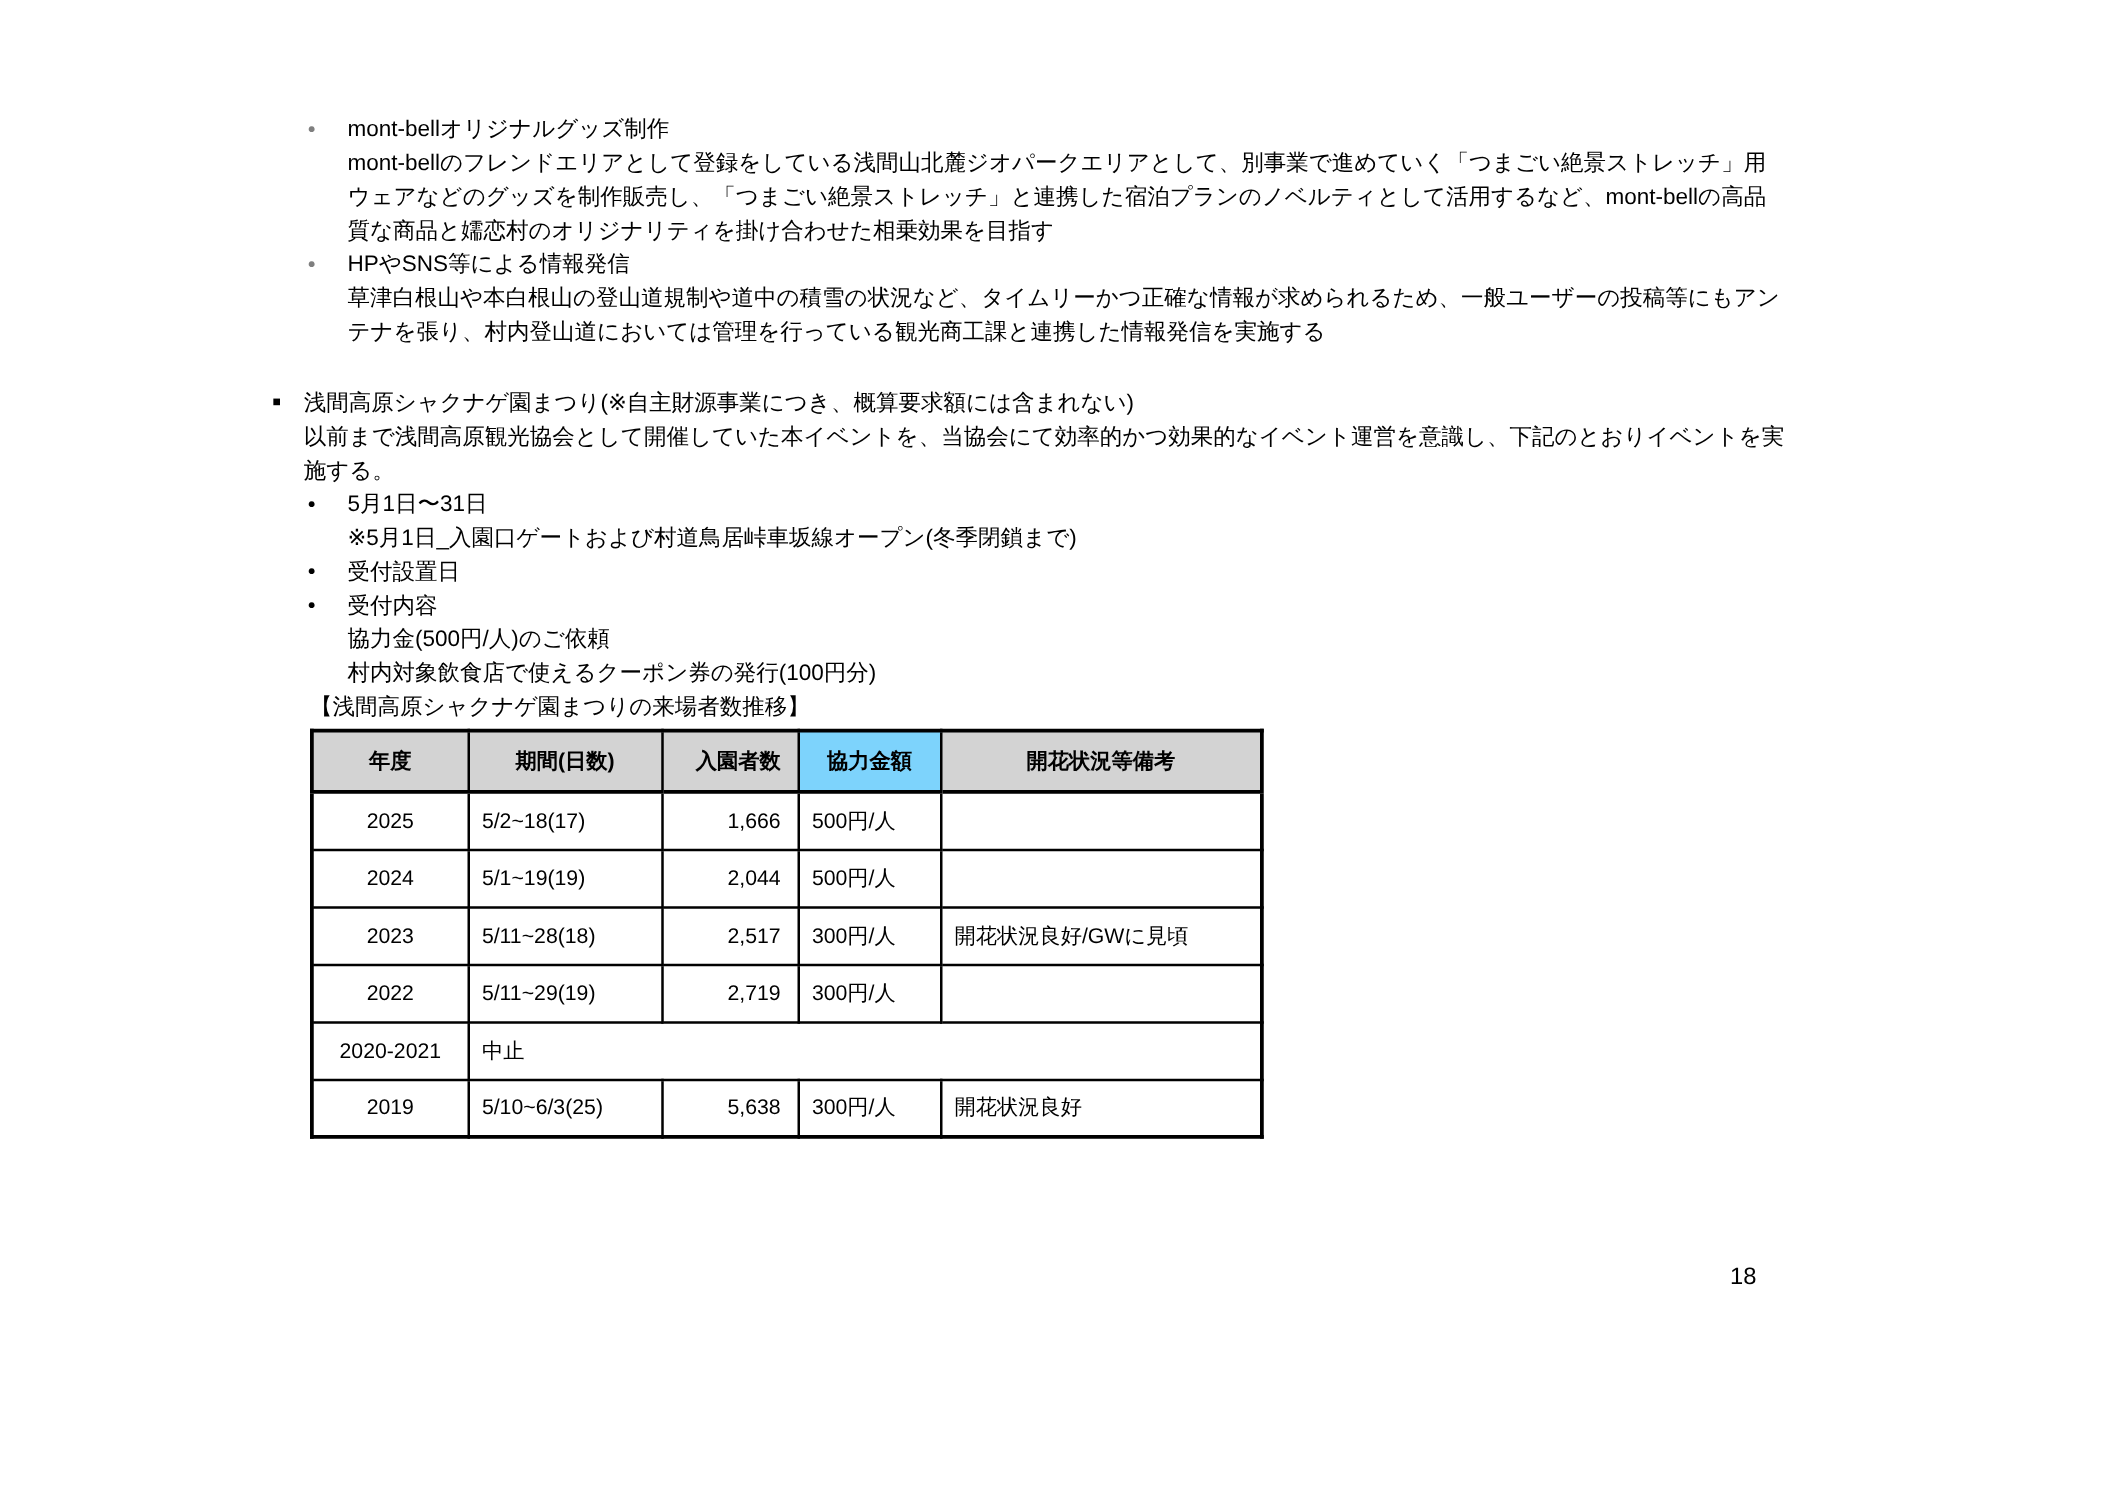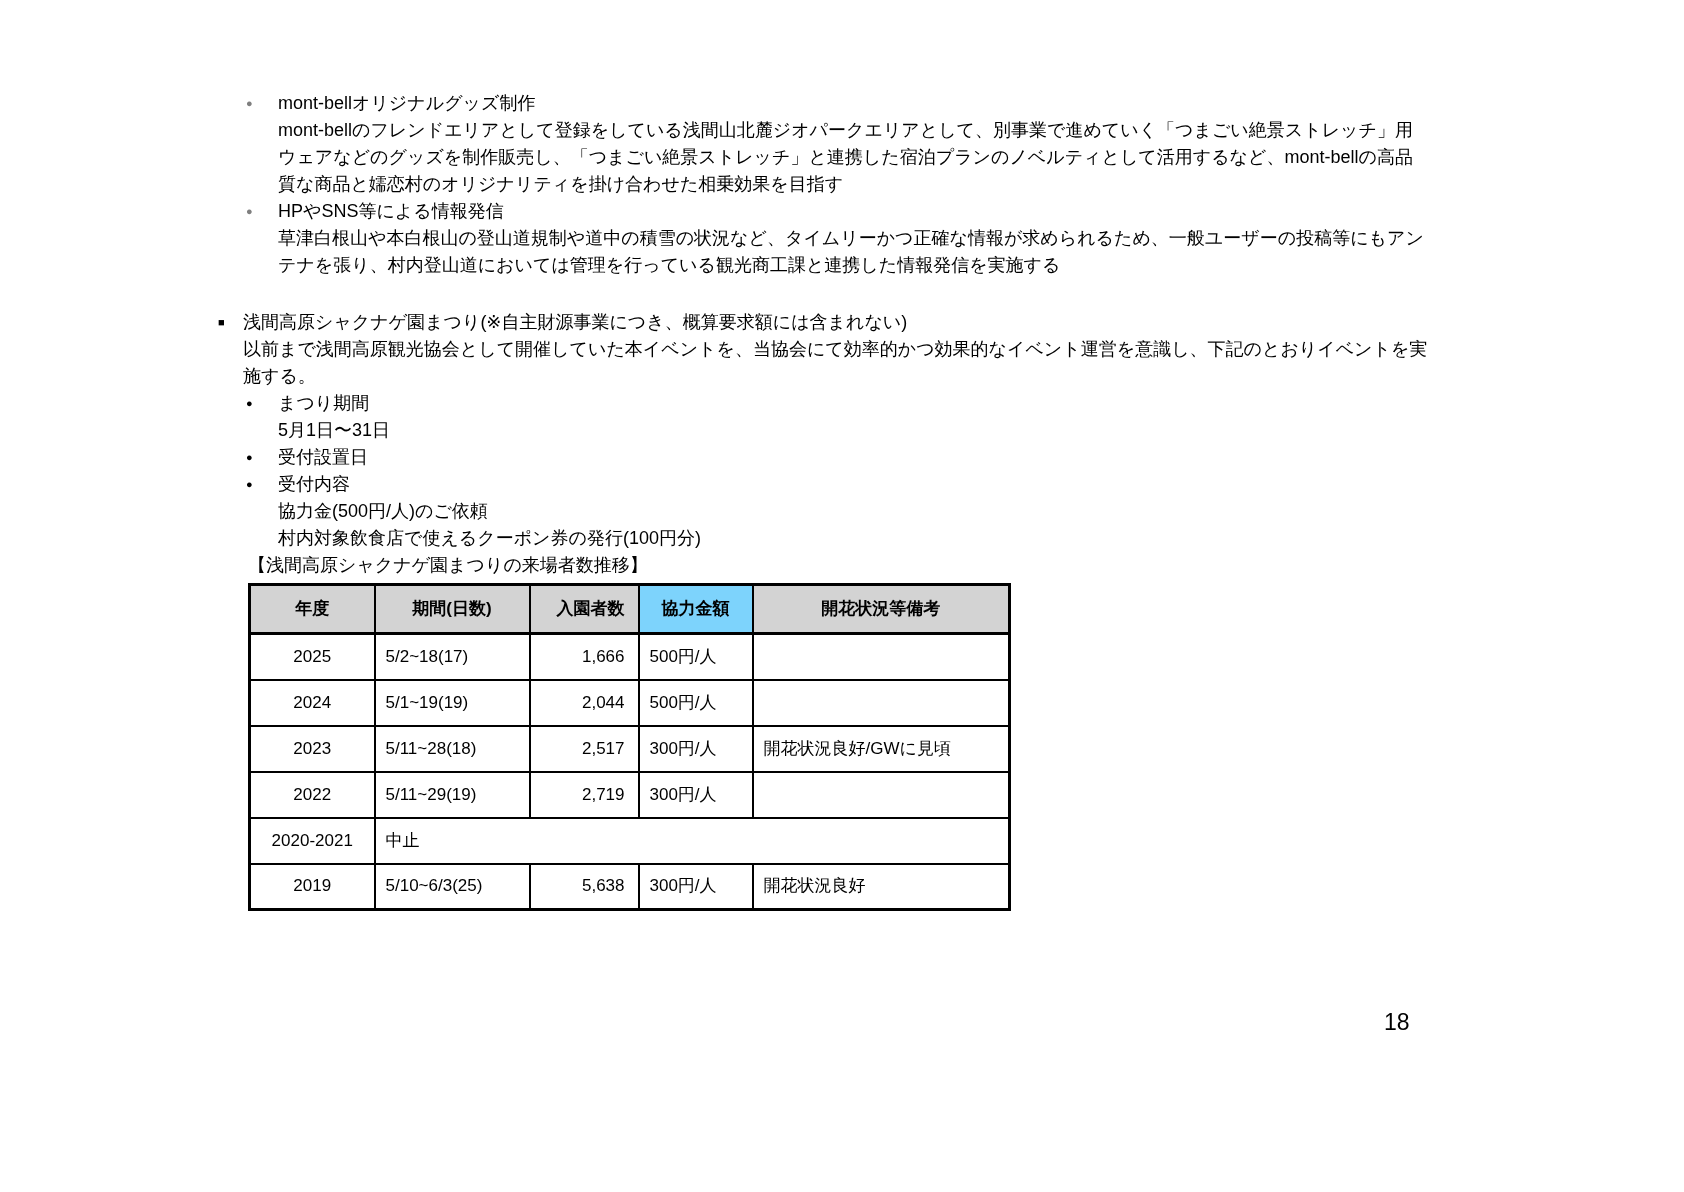--- a/index.html
+++ b/index.html
@@ -62,21 +62,21 @@
   .vtable tbody td { height: 46px; text-align: left; }
   .vtable .c-year { width: 125px; text-align: center; }
   .vtable .c-period { width: 155px; }
   .vtable .c-visitors { width: 109px; text-align: right; padding-right: 13px; }
   .vtable .c-fee { width: 114px; }
   .vtable .c-note { width: 257px; }
   .page-number {
     position: absolute;
     left: 1384px;
     top: 1010px;
-    font-size: 23px;
+    font-size: 19px;
     line-height: 24px;
   }
 </style>
 </head>
 <body>
 
 <div class="page">
   <div class="content">
 
     <div class="li">
@@ -99,22 +99,22 @@
       <span class="sq">■</span>
       <div class="li-text">
         <div>浅間高原シャクナゲ園まつり(※自主財源事業につき、概算要求額には含まれない)</div>
         <div>以前まで浅間高原観光協会として開催していた本イベントを、当協会にて効率的かつ効果的なイベント運営を意識し、下記のとおりイベントを実施する。</div>
       </div>
     </div>
 
     <div class="li">
       <span class="bullet">●</span>
       <div class="li-text">
-        <div>まつり期間</div>
         <div>5月1日〜31日</div>
+        <div>※5月1日_入園口ゲートおよび村道鳥居峠車坂線オープン(冬季閉鎖まで)</div>
       </div>
     </div>
 
     <div class="li">
       <span class="bullet">●</span>
       <div class="li-text">
         <div>受付設置日</div>
       </div>
     </div>
 

